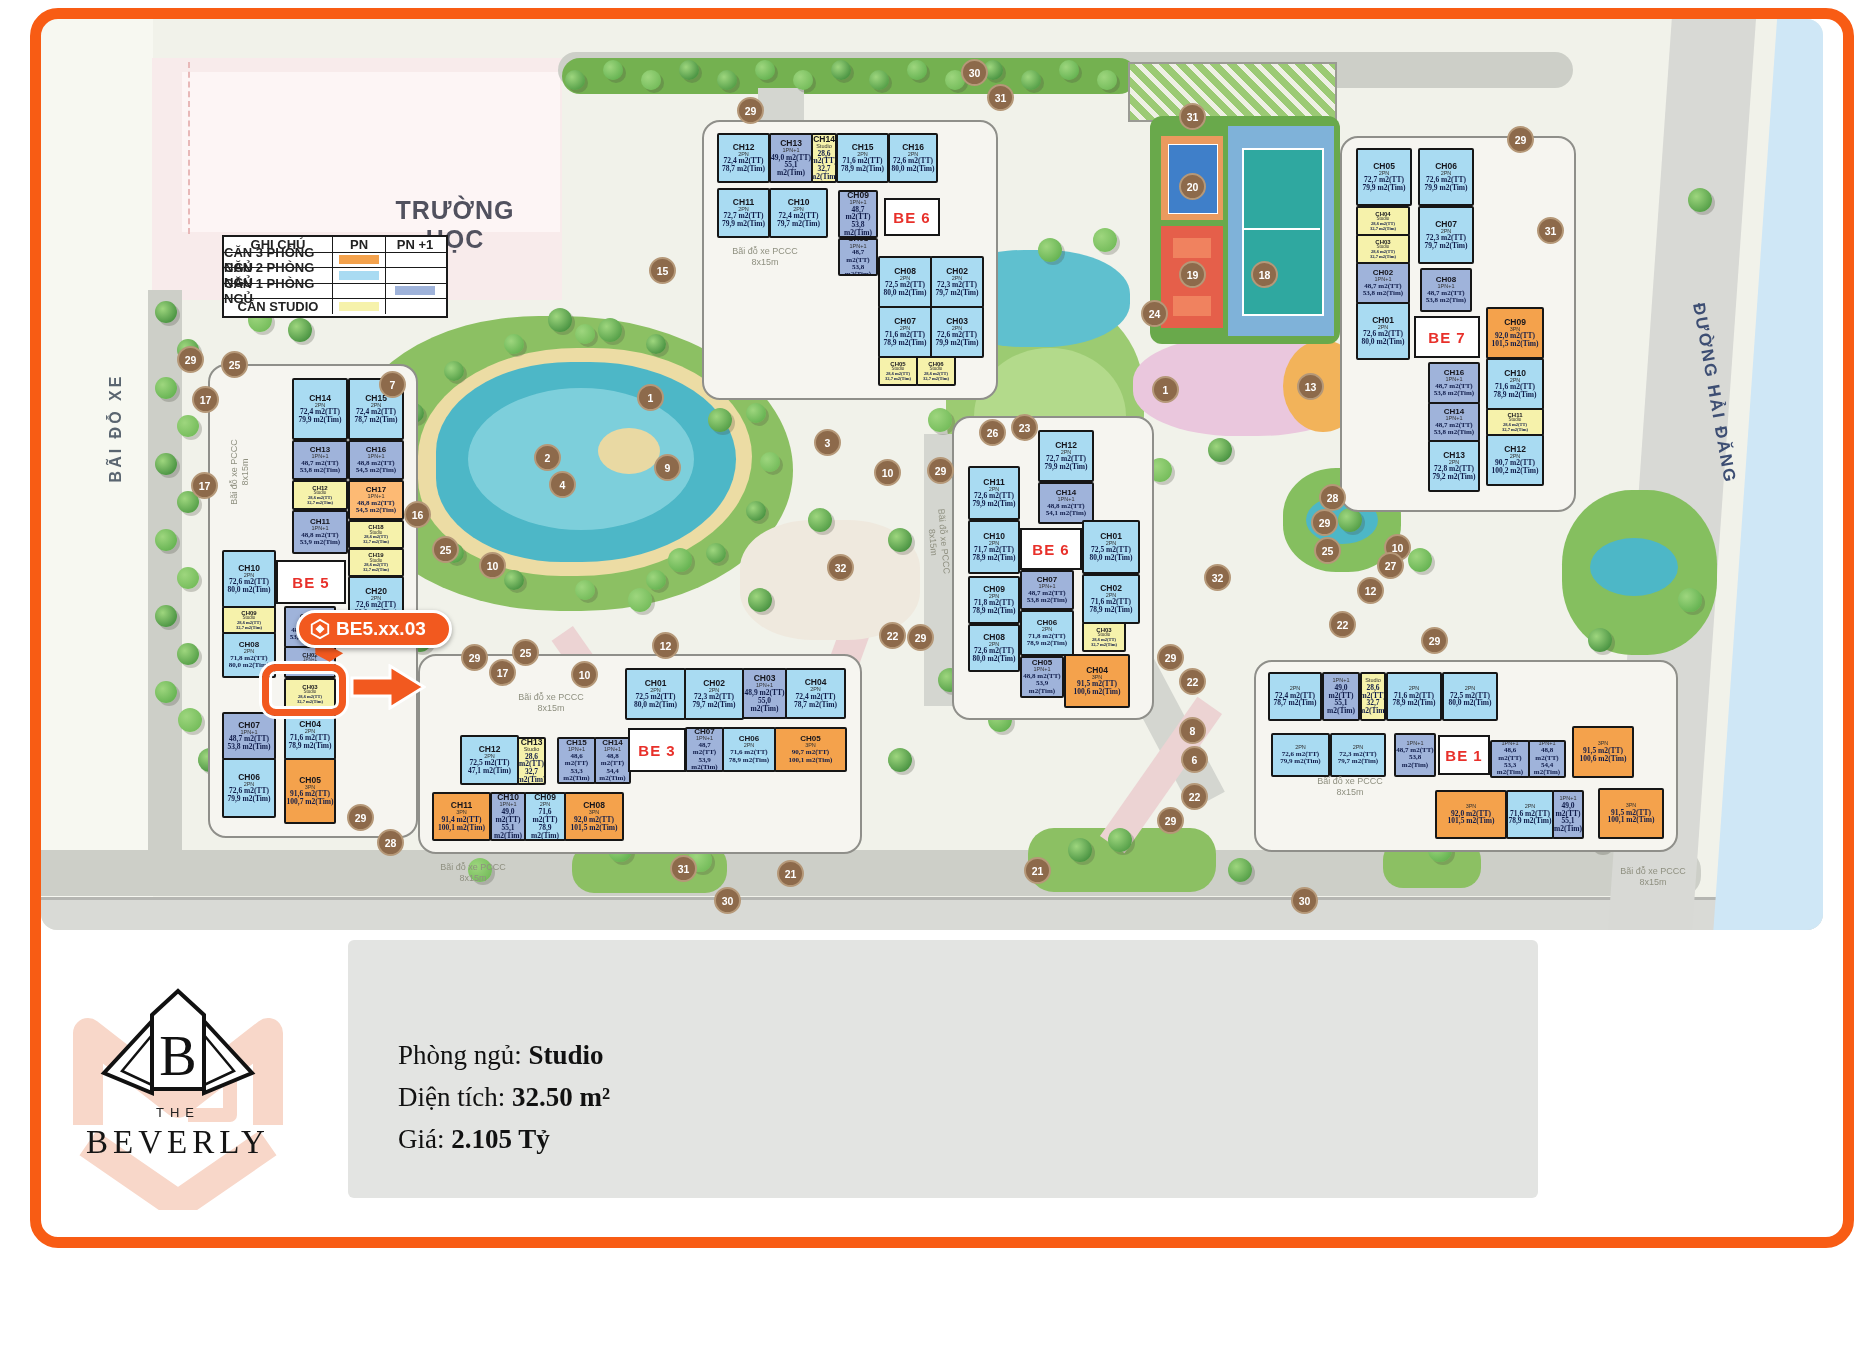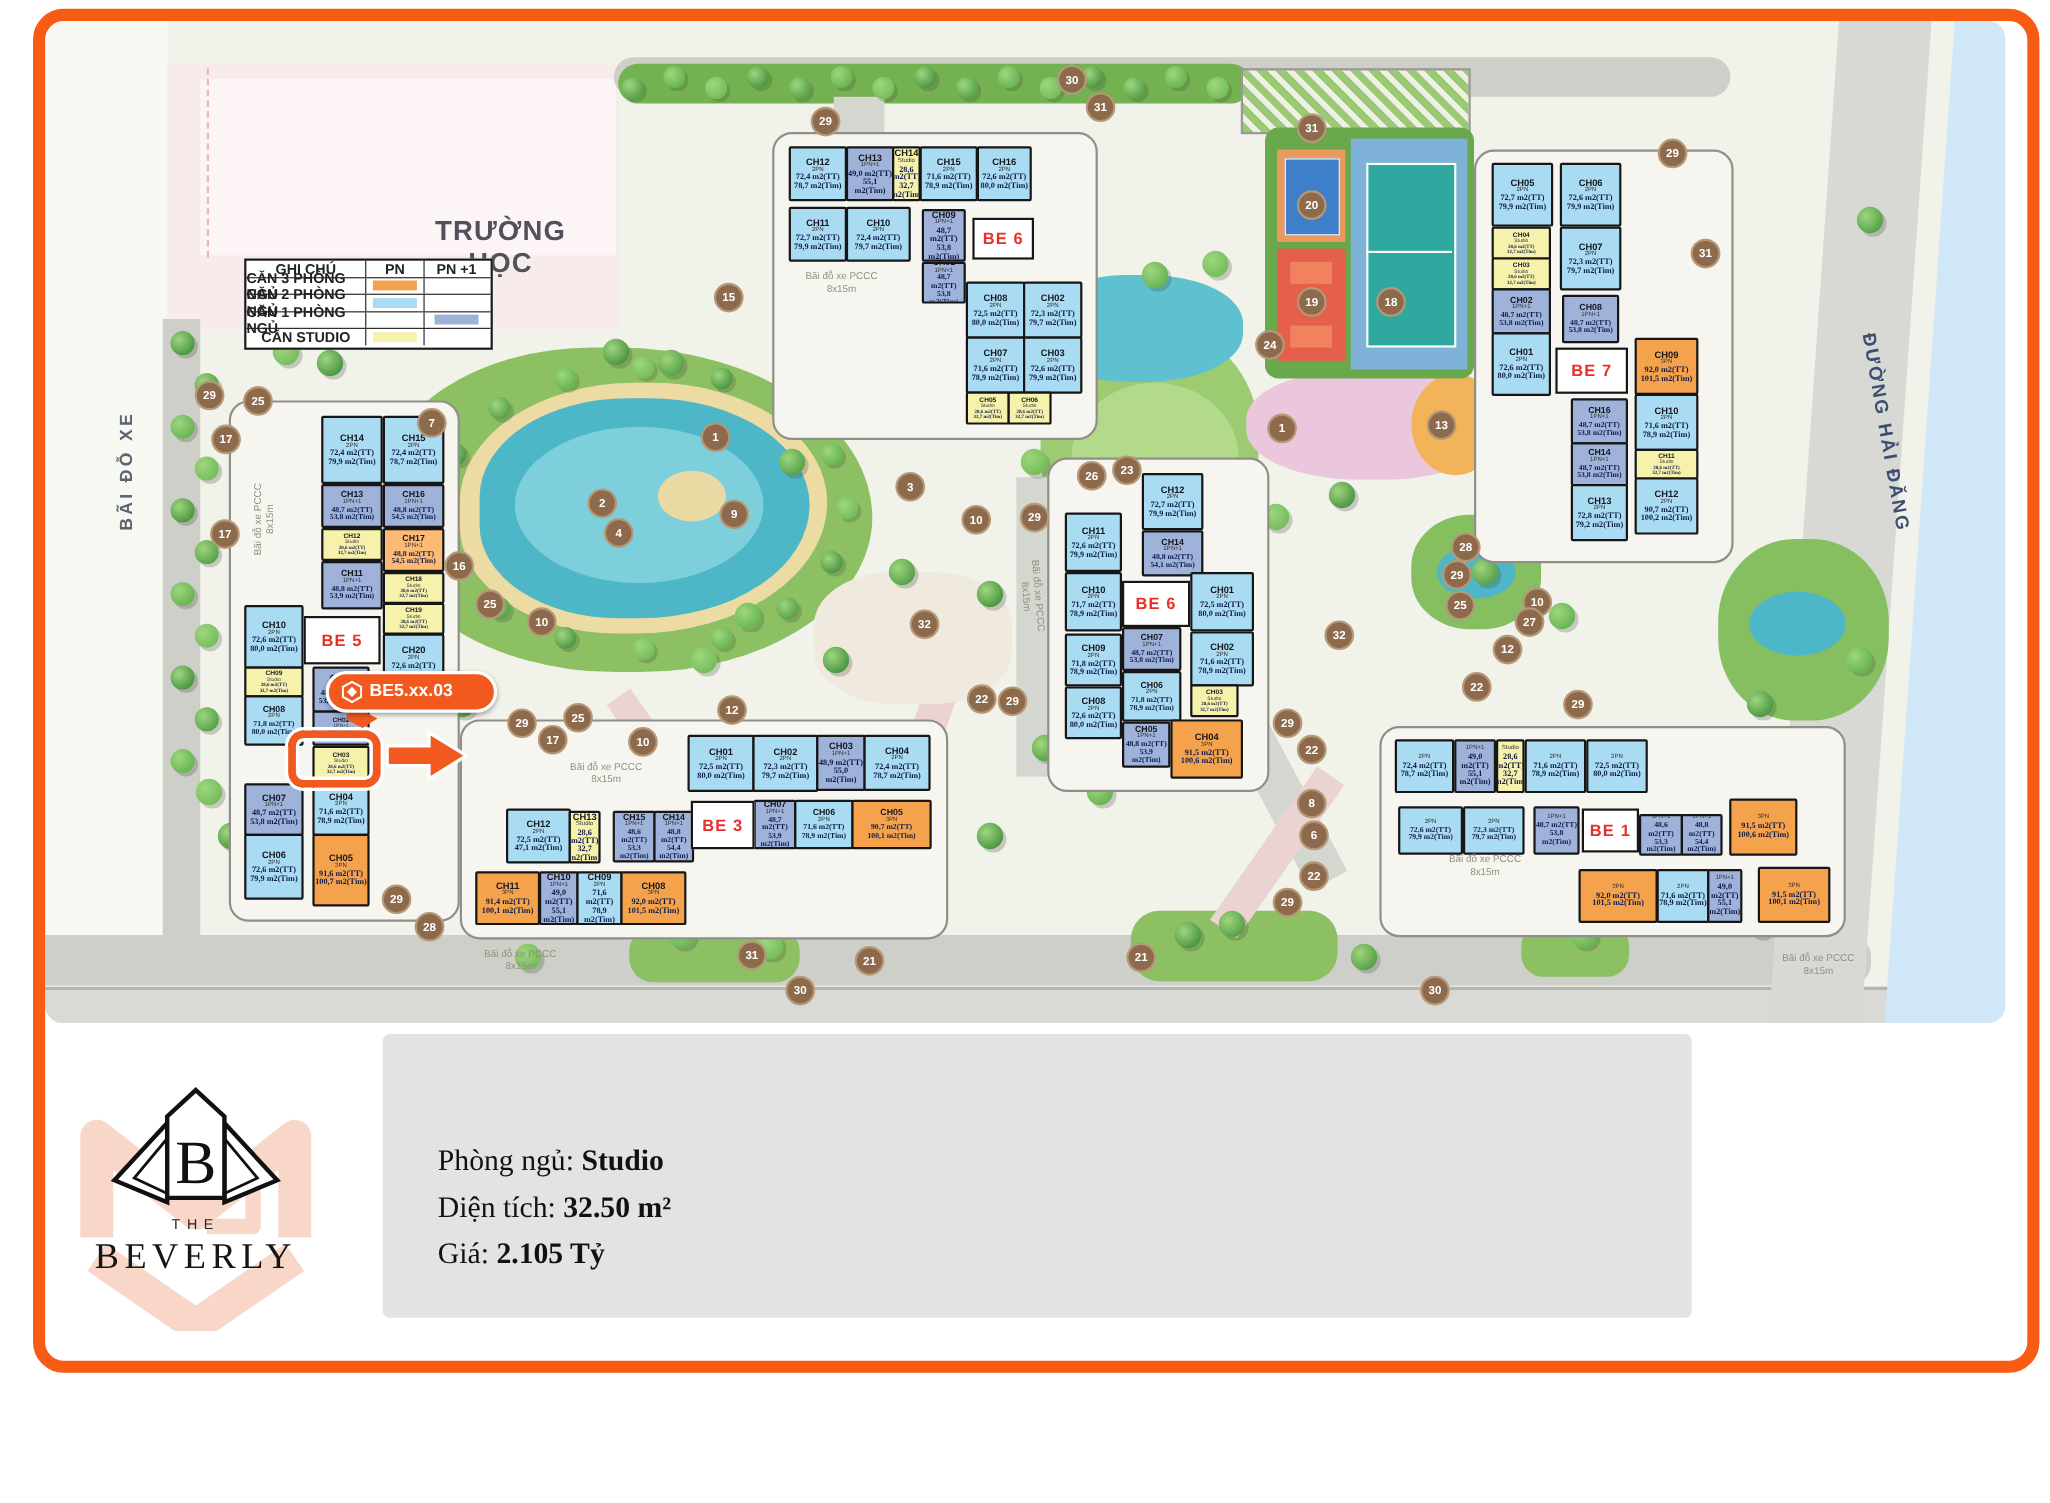--- a/index.html
+++ b/index.html
@@ -32,21 +32,21 @@
   .lg-row{display:flex;border-top:1.5px solid #1a1a1a;}
   .lg-row:first-child{border-top:none;}
   .lg-c{display:flex;align-items:center;justify-content:center;font-weight:bold;color:#222;
         border-left:1.5px solid #1a1a1a;height:14.5px;}
   .lg-c:first-child{border-left:none;}
   .sw{width:40px;height:9px;}
   #ring{position:absolute;border:7px solid #f2591f;border-radius:14px;z-index:20;
         box-shadow:0 0 0 3px #ffffff, inset 0 0 0 3px #ffffff;}
   #pill{position:absolute;background:#f2591f;border:3px solid #fff;border-radius:20px;z-index:22;
         display:flex;align-items:center;gap:5px;padding:0 10px;
-        box-shadow:0 2px 5px rgba(0,0,0,.35);color:#fff;font-weight:bold;font-size:16px;}
+        box-shadow:0 2px 5px rgba(0,0,0,.35);color:#fff;font-weight:bold;font-size:19px;}
   #pill-tail{position:absolute;width:0;height:0;border-left:8px solid transparent;
         border-right:8px solid transparent;border-top:14px solid #f2591f;z-index:21;
         transform:rotate(28deg);}
   
   #panel{position:absolute;left:348px;top:940px;width:1190px;height:258px;background:#e3e4e2;
          border-radius:6px;z-index:5;}
   #panel-title{position:absolute;left:48px;top:22px;font-family:"Liberation Serif",serif;
          font-weight:bold;font-size:46px;color:#f04b0f;letter-spacing:1px;}
   .info-row{position:absolute;left:50px;font-family:"Liberation Serif",serif;font-size:27px;color:#111;}
   .info-row b{font-weight:bold;}

